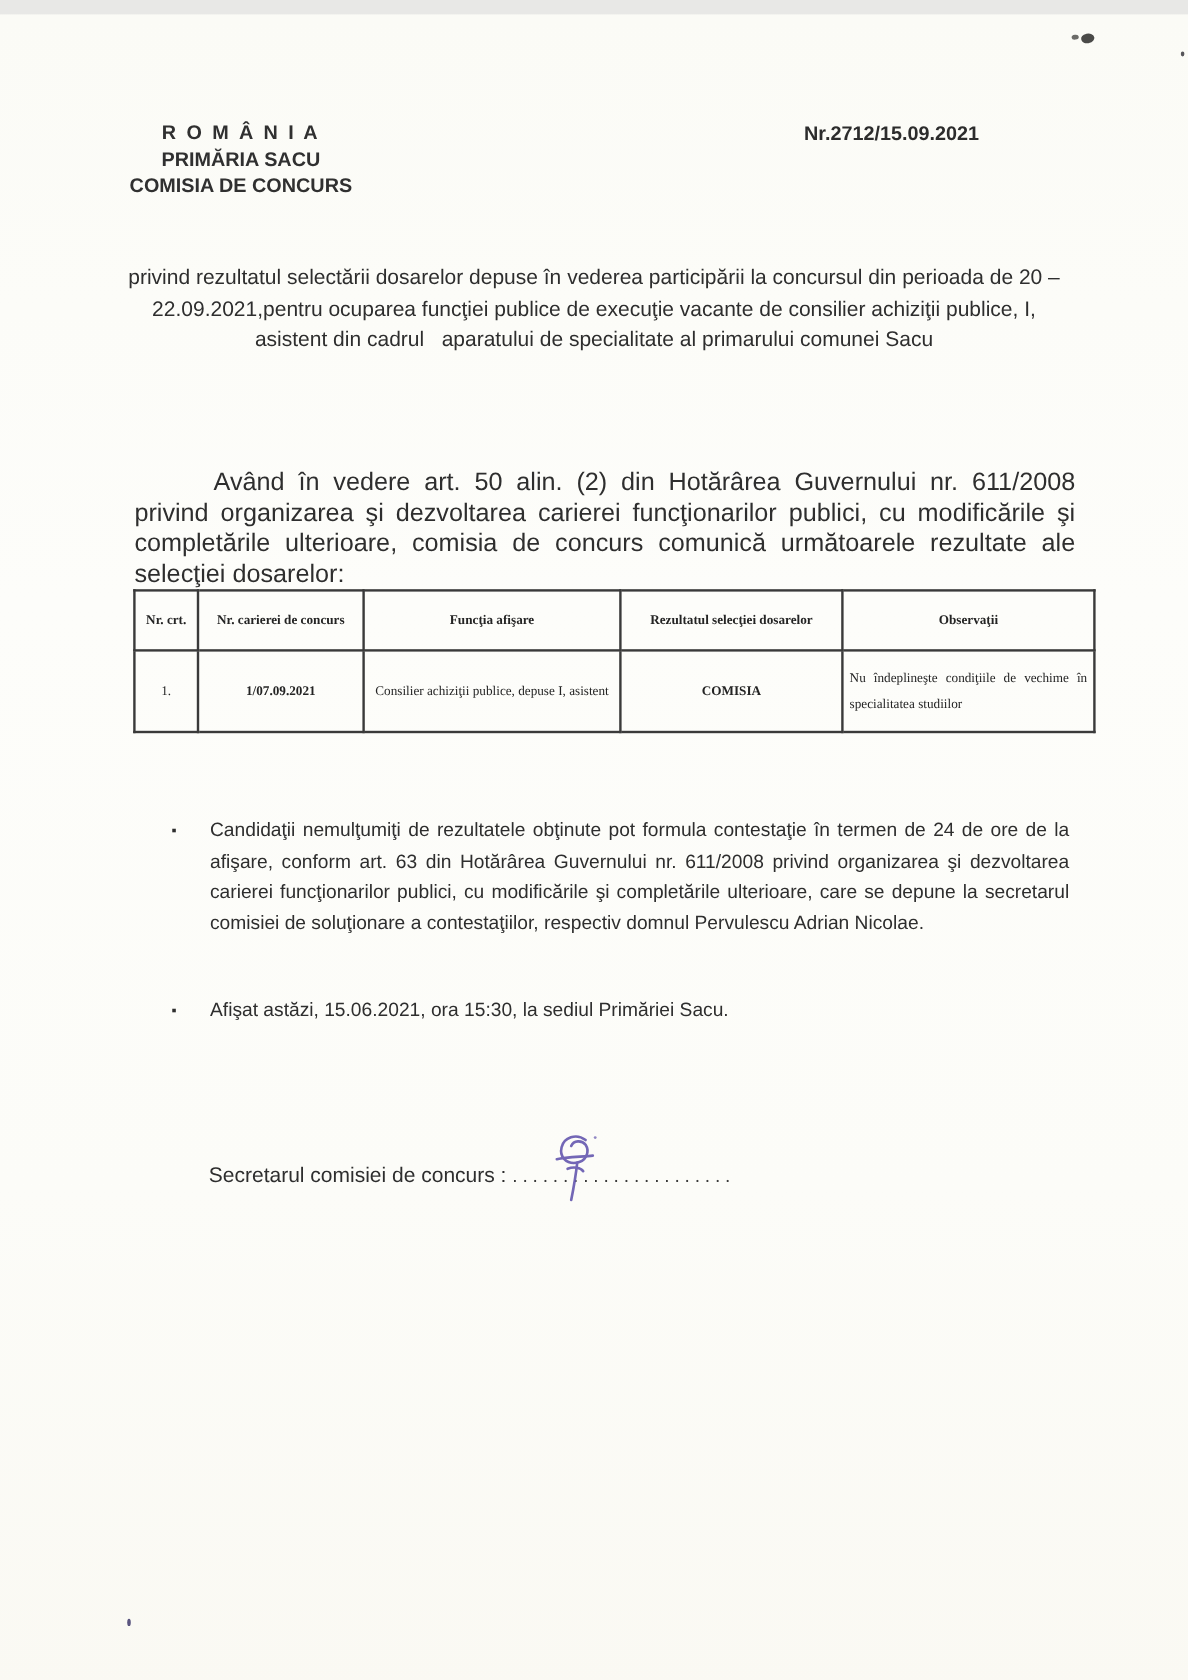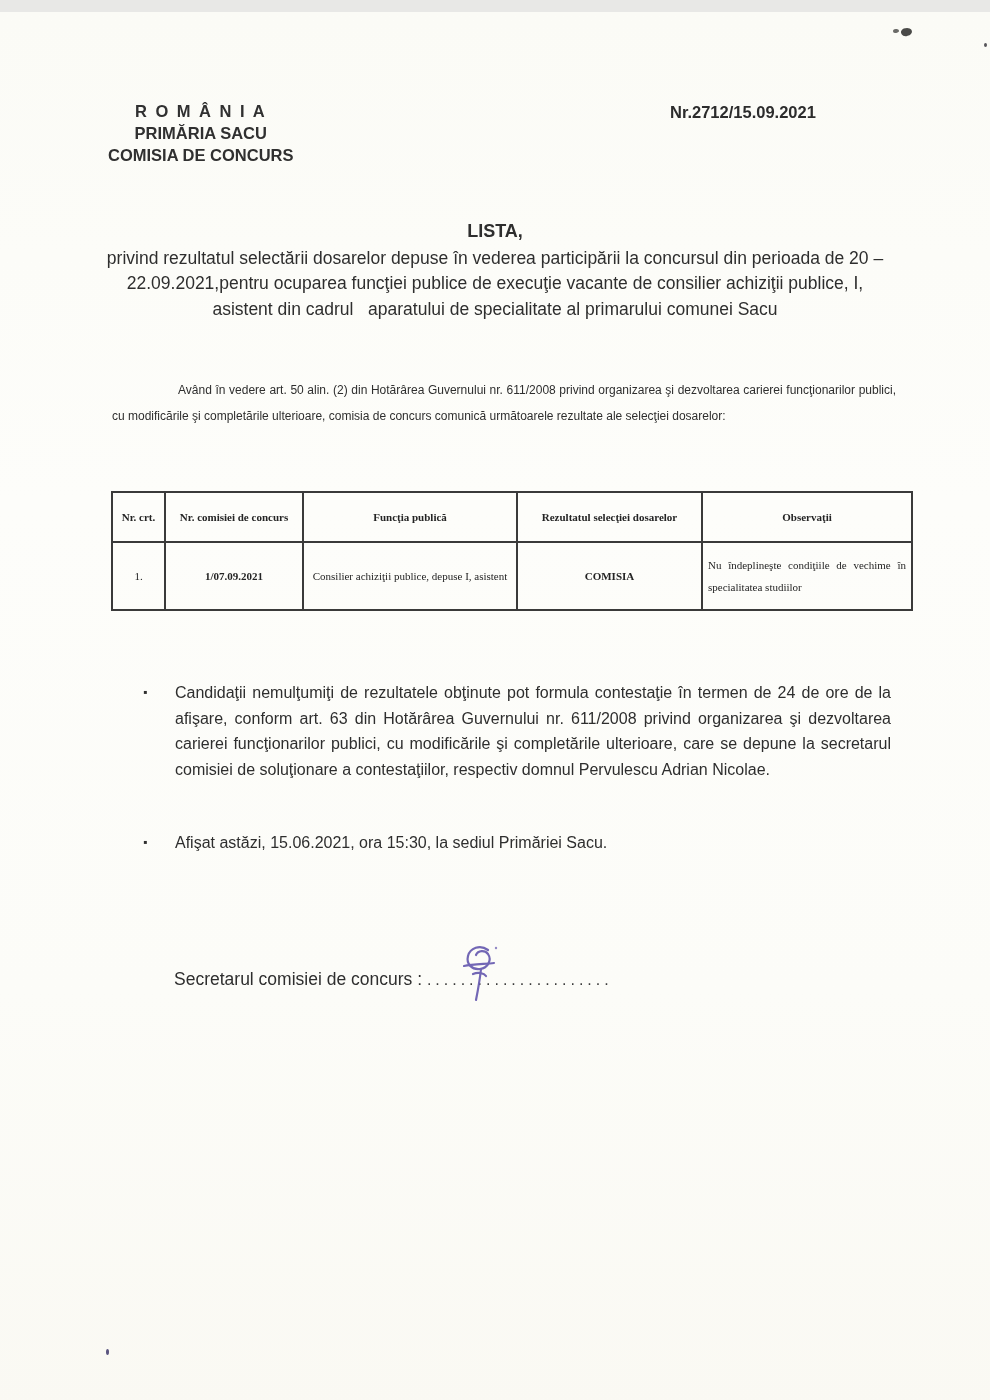--- a/index.html
+++ b/index.html
@@ -50,24 +50,24 @@
   .title-heading {
     font-weight: bold;
     font-size: 18px;
     margin-bottom: 1px;
   }
   .title-subtitle { white-space: pre-wrap; }
 
   
   .intro {
     position: absolute;
-    top: 366px;
+    top: 377px;
     left: 112px;
     width: 784px;
-    font-size: 12px;
+    font-size: 21px;
     line-height: 25.5px;
     text-align: justify;
     text-indent: 66px;
     color: #2e2e2e;
   }
 
   
   .doc-table {
     position: absolute;
     top: 479px;
@@ -149,39 +149,38 @@
 <div class="page">
 
   <div class="header-block">
     <div class="org-line1">R O M Â N I A</div>
     <div>PRIMĂRIA  SACU</div>
     <div>COMISIA DE CONCURS</div>
   </div>
   <div class="doc-number">Nr.2712/15.09.2021</div>
 
   <div class="title-block">
-    <div class="title-heading">LISTA,</div>
     <div class="title-subtitle">privind rezultatul selectării dosarelor depuse în vederea participării la concursul din perioada de 20 – 22.09.2021,pentru ocuparea funcţiei publice de execuţie vacante de consilier achiziţii publice, I, asistent din cadrul   aparatului de specialitate al primarului comunei Sacu</div>
   </div>
 
   <div class="intro">Având în vedere art. 50 alin. (2) din Hotărârea Guvernului nr. 611/2008 privind organizarea şi dezvoltarea carierei funcţionarilor publici, cu modificările şi completările ulterioare, comisia de concurs  comunică următoarele rezultate ale selecţiei dosarelor:</div>
 
   <table class="doc-table">
     <colgroup>
       <col style="width:53px">
       <col style="width:138px">
       <col style="width:214px">
       <col style="width:185px">
       <col style="width:210px">
     </colgroup>
     <thead>
       <tr>
         <th>Nr. crt.</th>
-        <th>Nr. comisiei de concurs</th>
-        <th>Funcţia publică</th>
+        <th>Nr. carierei de concurs</th>
+        <th>Funcţia afişare</th>
         <th>Rezultatul selecţiei dosarelor</th>
         <th>Observaţii</th>
       </tr>
     </thead>
     <tbody>
       <tr>
         <td class="cell-center">1.</td>
         <td class="cell-center cell-bold">1/07.09.2021</td>
         <td class="cell-center">Consilier achiziţii publice, depuse I, asistent</td>
         <td class="cell-center cell-bold">COMISIA</td>

